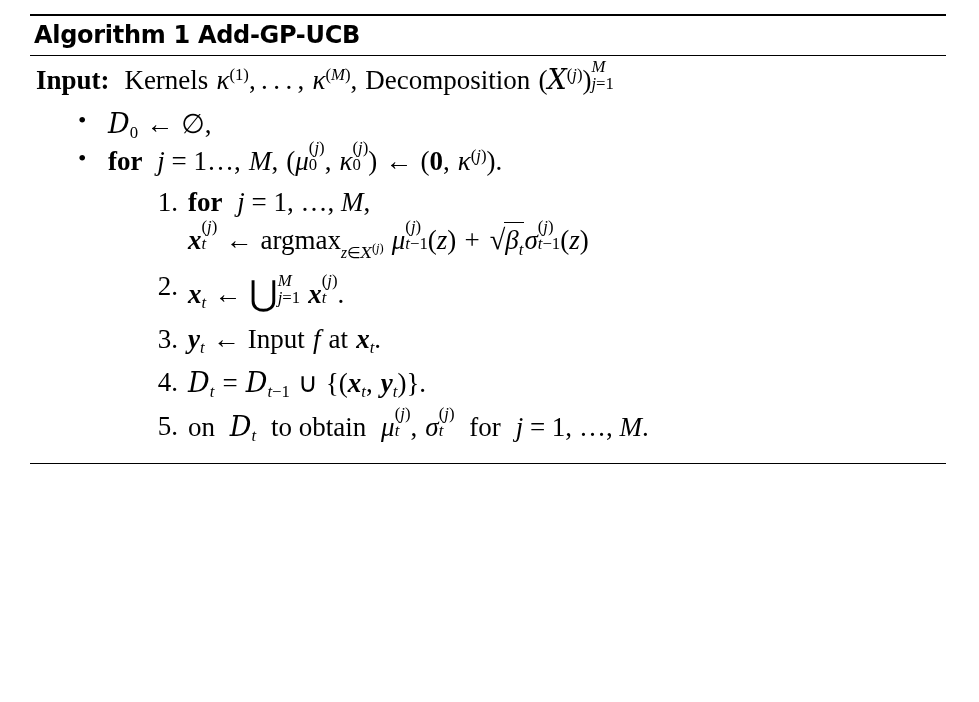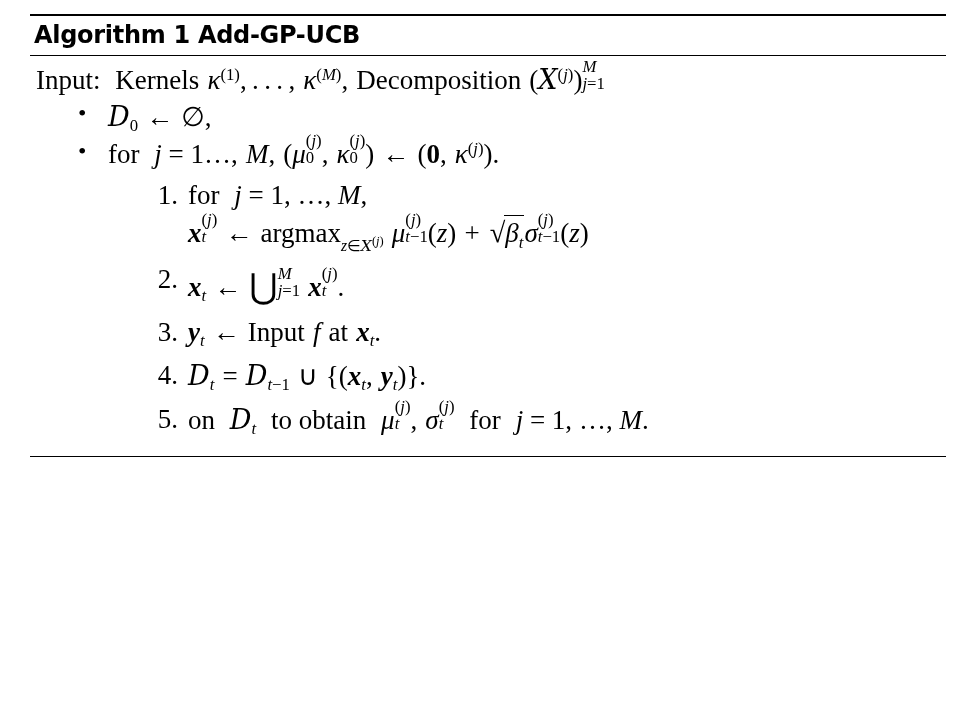--- a/index.html
+++ b/index.html
@@ -39,25 +39,25 @@
   .algo-body {
     padding: 6px 2px 10px 4px;
     font-size: 27px;
     line-height: 1.30;
   }
   .input-line {
     padding-left: 2px;
     white-space: nowrap;
   }
   .kw {
-    font-weight: normal;
+    font-weight: bold;
   }
   .bullets {
     list-style: none;
-    margin: 1px 0 0 0;
+    margin: 8px 0 0 0;
     padding: 0 0 0 44px;
   }
   .bullets > li {
     position: relative;
     padding-left: 30px;
     margin-bottom: 2px;
     white-space: nowrap;
   }
   .bullets > li::before {
     content: "\2022";

